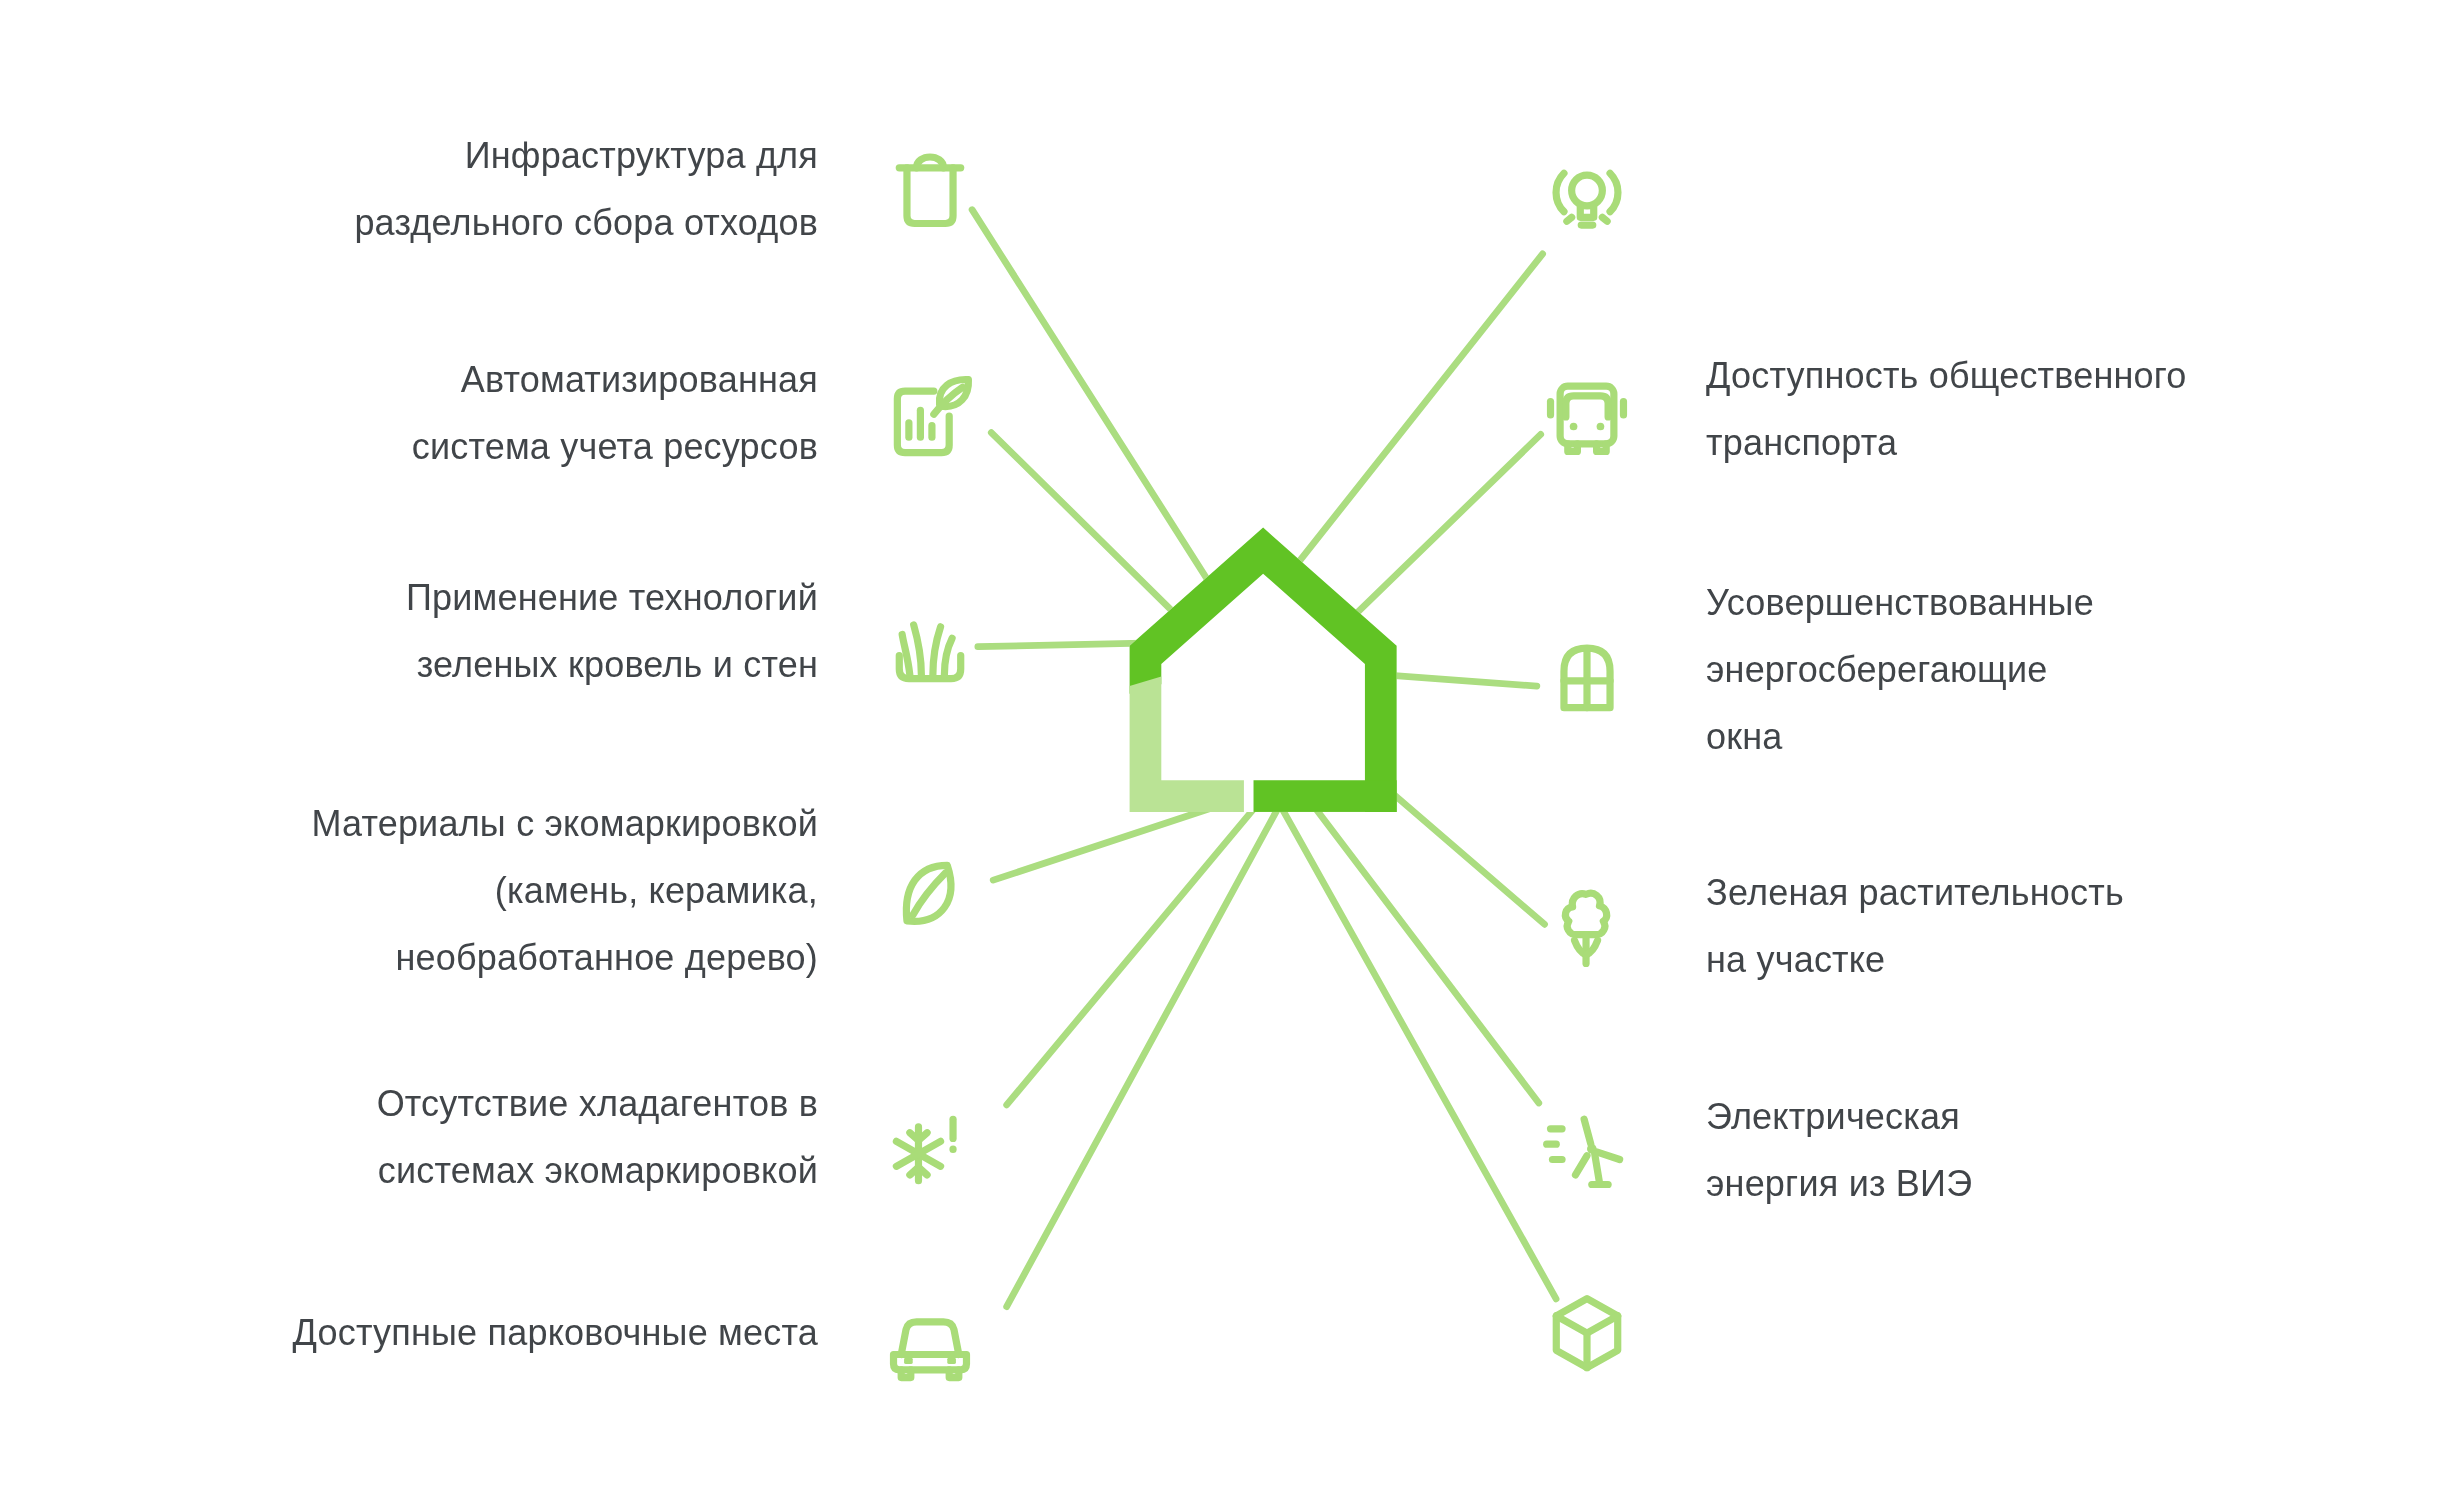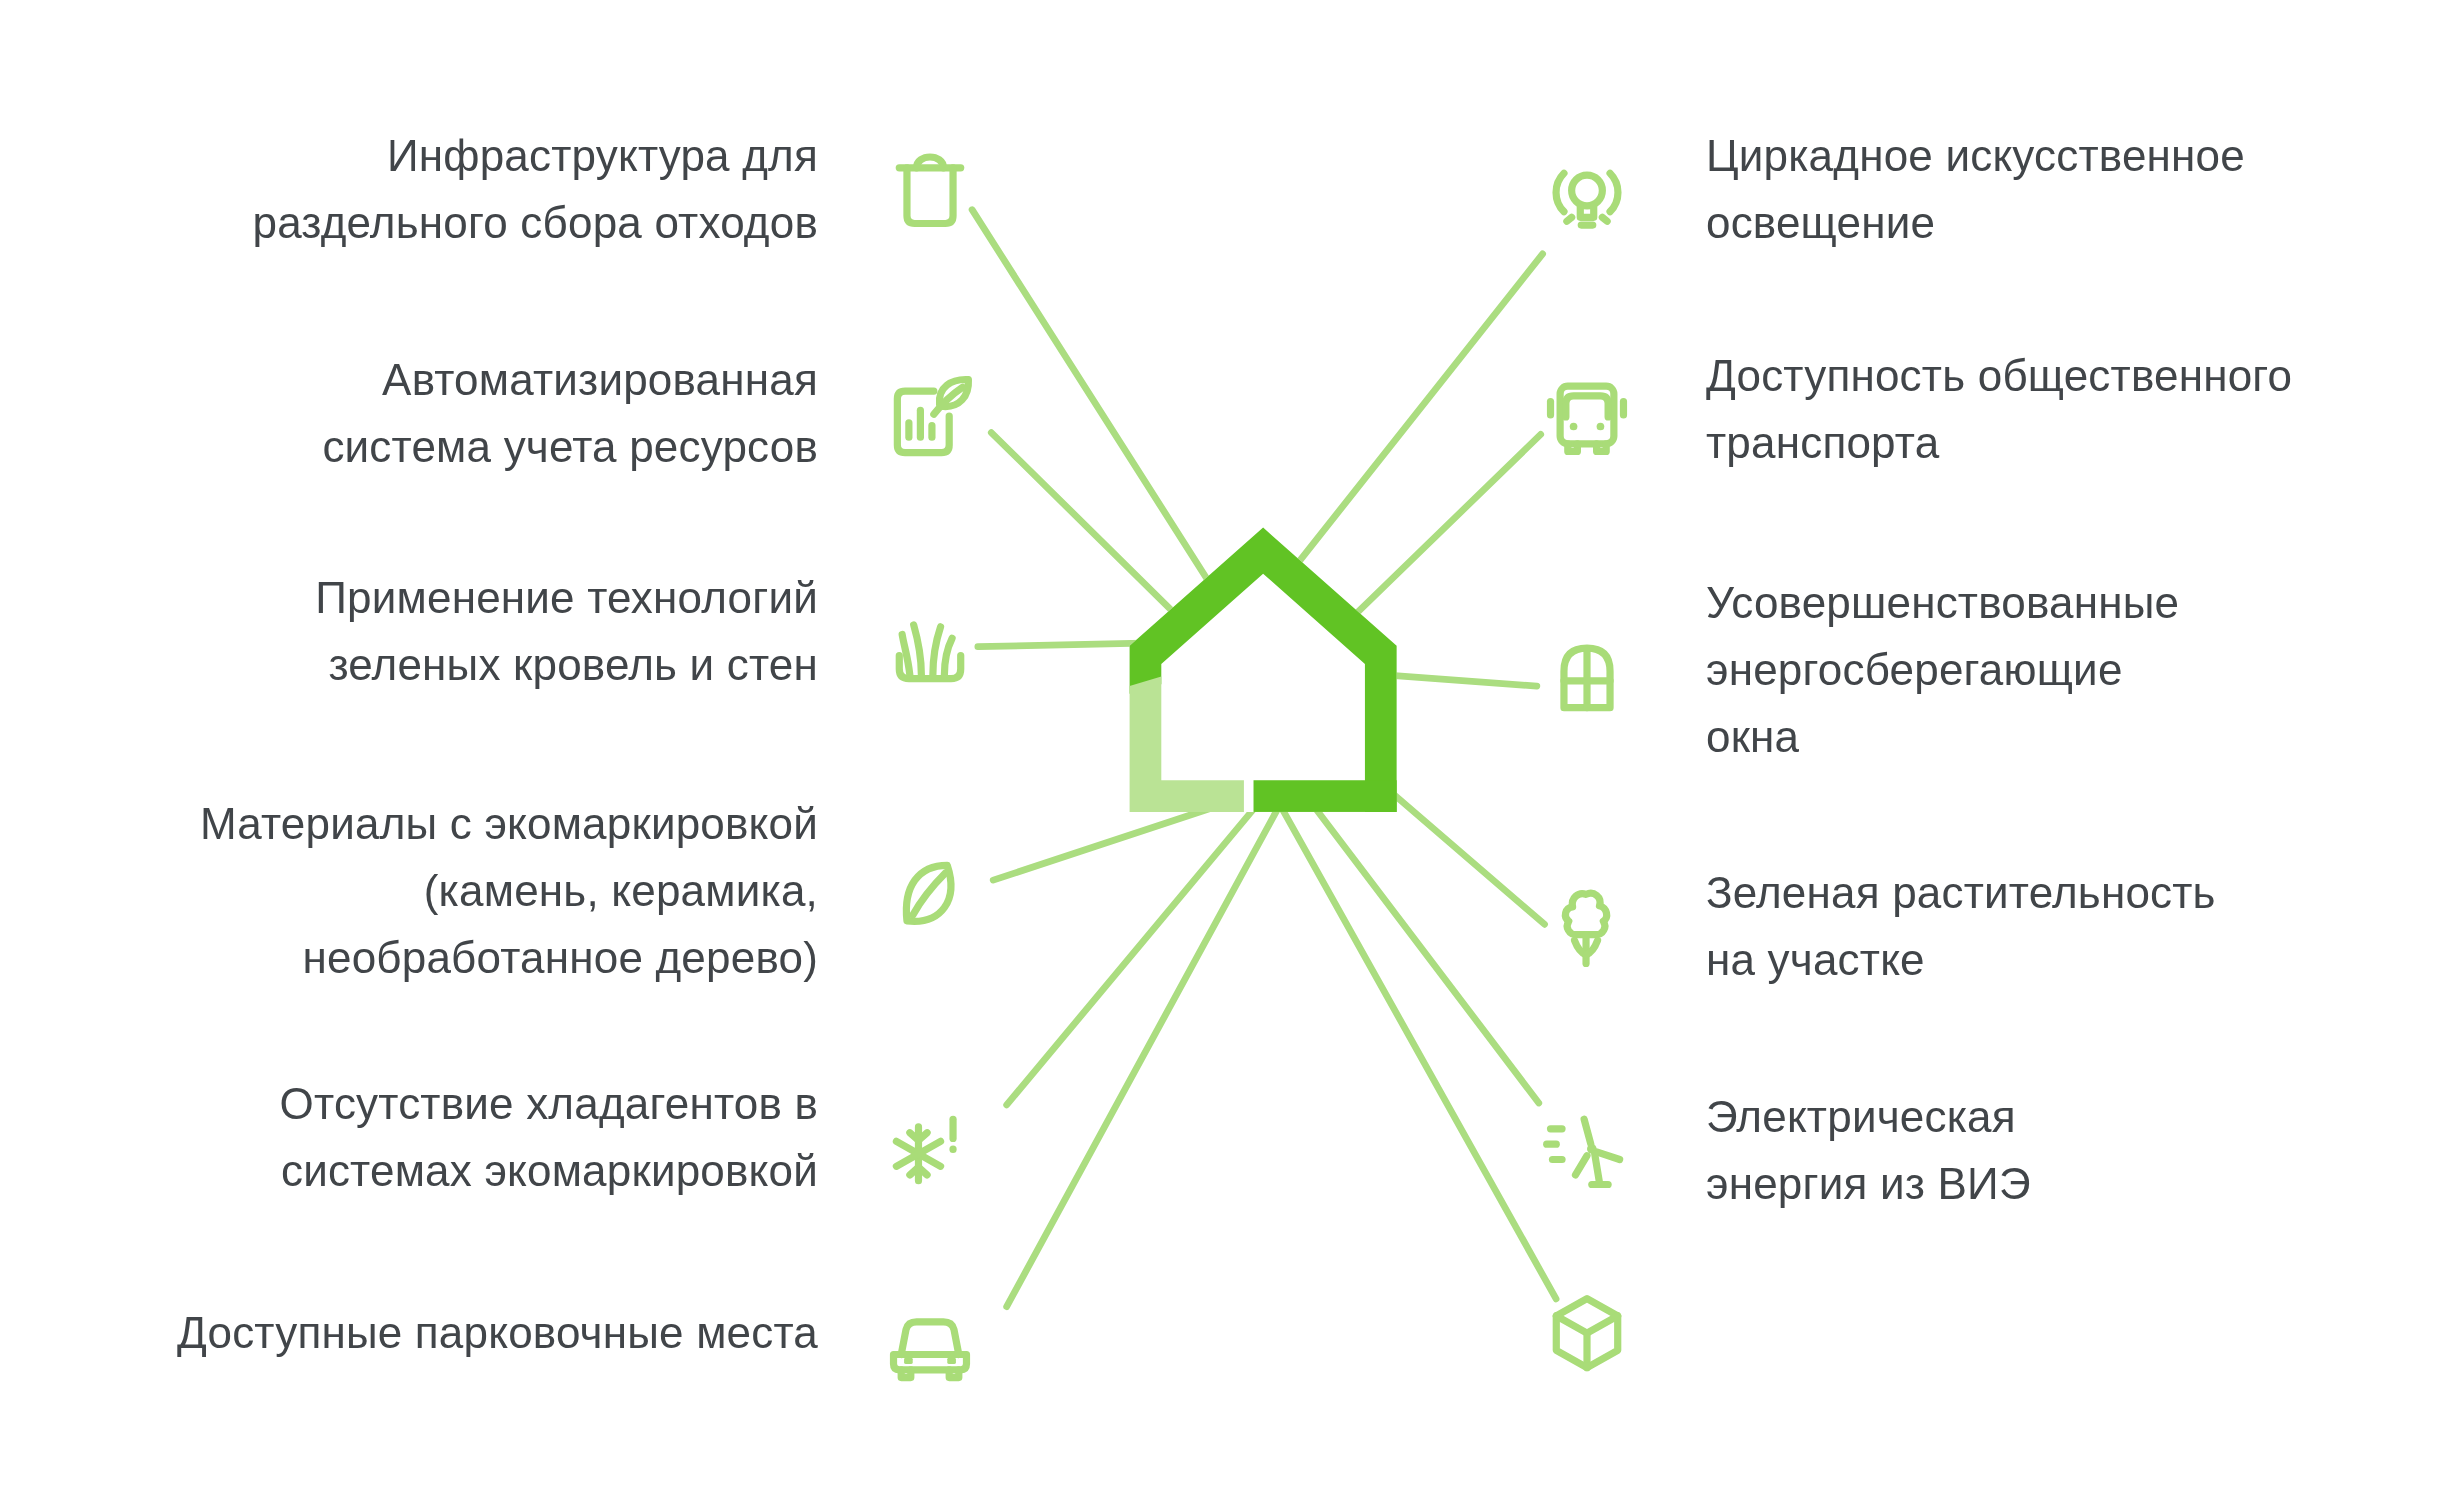--- a/index.html
+++ b/index.html
@@ -11,21 +11,21 @@
     font-family:"Liberation Sans","DejaVu Sans",sans-serif;
   }
   .layer{position:absolute;left:0;top:0;width:2459px;height:1499px;}
   .connectors line{
     stroke:var(--line-color,#abdd80);
     stroke-width:7;
     stroke-linecap:round;
   }
   .item{
     position:absolute;
-    font-size:44px;
+    font-size:36px;
     line-height:67px;
     color:var(--text-color,#414549);
     letter-spacing:0.2px;
     white-space:nowrap;
   }
   .item.left{right:1641px;text-align:right;}
   .item.right{left:1706px;text-align:left;}
   .icon{
     position:absolute;
     width:96px;height:96px;
@@ -85,24 +85,20 @@
     <div>необработанное дерево)</div>
   </div>
   <div class="item left" style="top:1070px">
     <div>Отсутствие хладагентов в</div>
     <div>системах экомаркировкой</div>
   </div>
   <div class="item left" style="top:1299px">
     <div>Доступные парковочные места</div>
   </div>
 
-  <div class="item right" style="top:122px">
-    <div>Циркадное искусственное</div>
-    <div>освещение</div>
-  </div>
   <div class="item right" style="top:342px">
     <div>Доступность общественного</div>
     <div>транспорта</div>
   </div>
   <div class="item right" style="top:569px">
     <div>Усовершенствованные</div>
     <div>энергосберегающие</div>
     <div>окна</div>
   </div>
   <div class="item right" style="top:859px">

